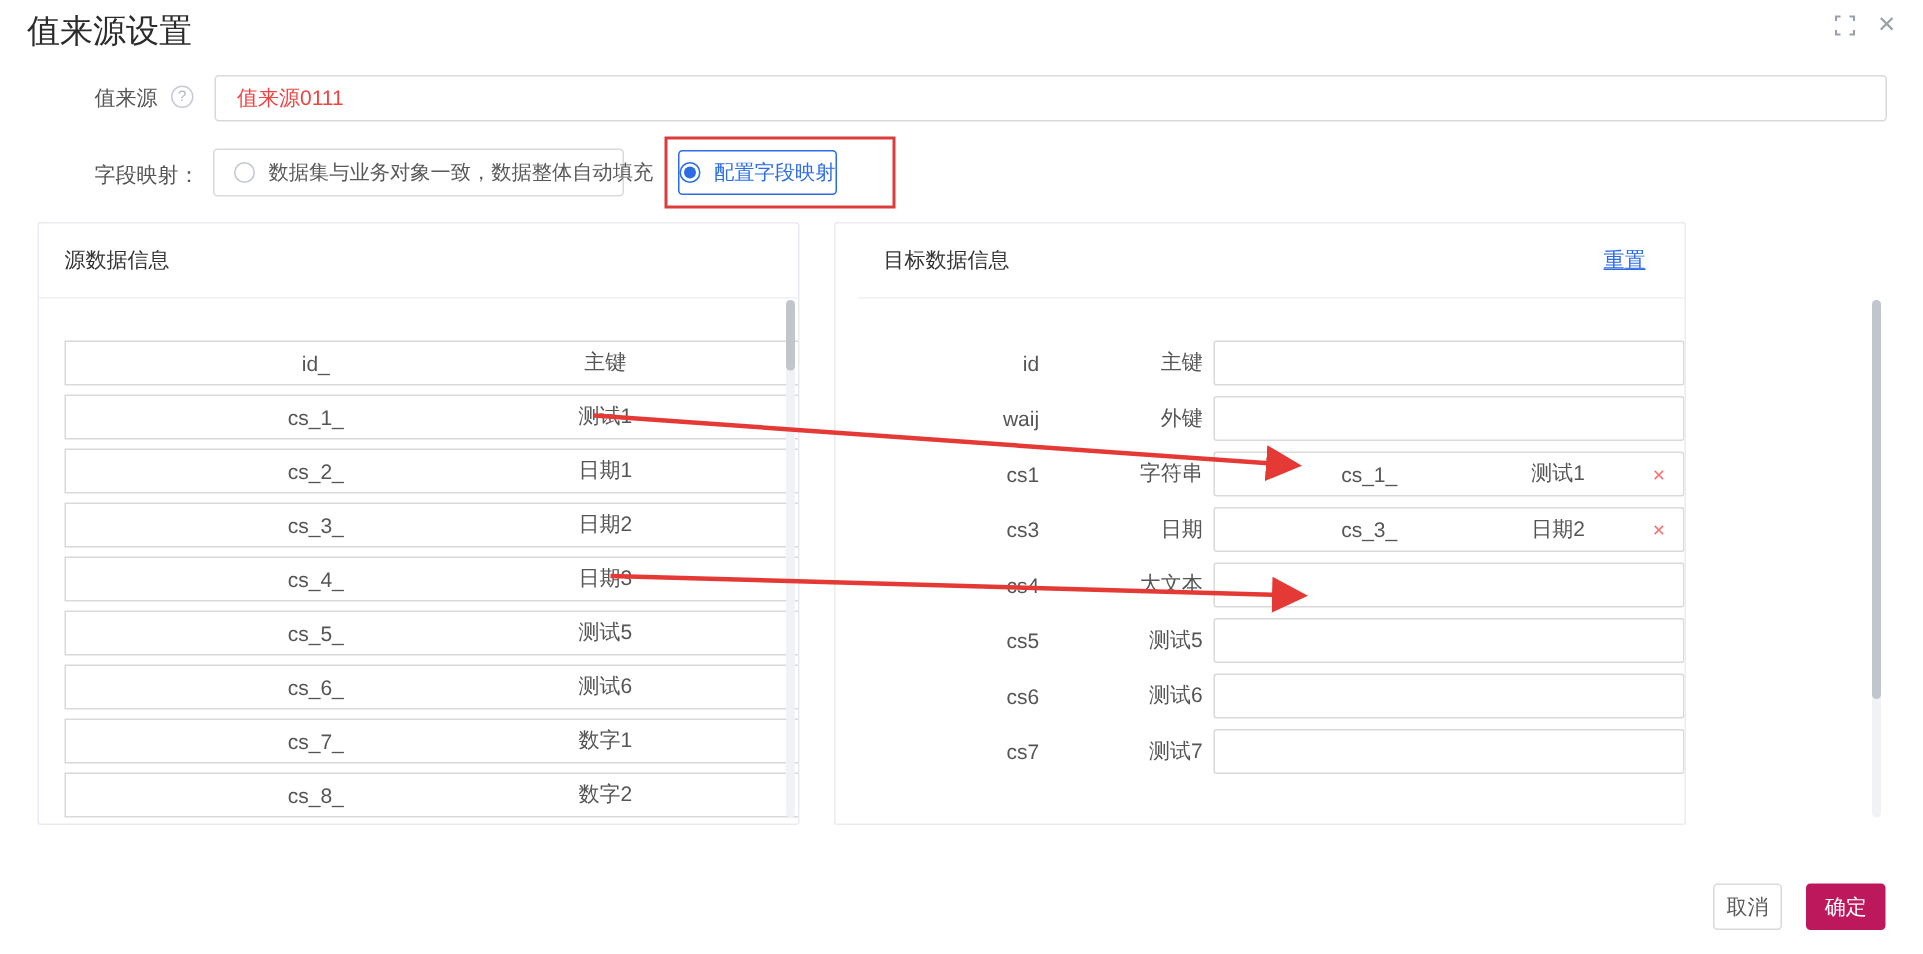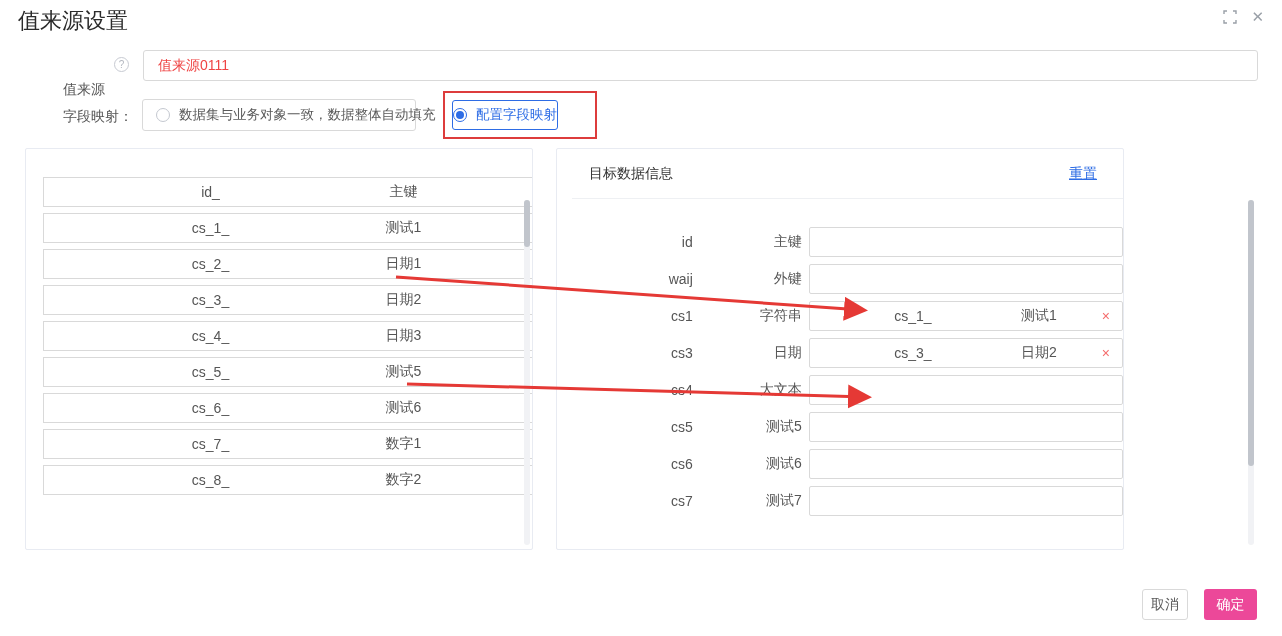--- a/index.html
+++ b/index.html
@@ -8,21 +8,21 @@
   .abs { position:absolute; }
 
   
   .dlg-title { left:18px; top:6px; font-size:22px; color:#2b2b2b; font-weight:500; }
   .win-icons { right:18px; top:9px; display:flex; gap:14px; align-items:center; }
   .fs-icon svg { display:block; }
   .close-icon { font-size:15px; color:#9aa0a8; line-height:15px; cursor:pointer; }
 
   
   .lbl { font-size:14px; color:#555; }
-  .src-label { left:63px; top:57px;margin-top:24px; }
+  .src-label { left:63px; top:57px; }
   .help-icon { left:114px; top:57px; width:15px; height:15px; border-radius:50%;
     border:1px solid #c7cad2; color:#b4b8c0; font-size:10px; line-height:13px;
     text-align:center; }
   .src-input { left:143px; top:50px; width:1115px; height:31px;
     border:1px solid #d9d9d9; border-radius:3px; padding:0 14px; font-size:14px;
     color:#ef4444; outline:none; background:#fff; font-family:inherit; }
   .map-label { left:63px; top:108px; }
   .opt-box { display:flex; align-items:center; gap:9px; border-radius:3px;
     background:#fff; cursor:pointer; }
   .opt1 { left:142px; top:99px; width:274px; height:32px; border:1px solid #d9d9d9;
@@ -77,21 +77,21 @@
   .sb-l { left:524px; top:200px; height:345px; }
   .sb-l .sb-thumb { top:0; height:47px; }
   .sb-r { left:1248px; top:200px; height:345px; }
   .sb-r .sb-thumb { top:0; height:266px; }
 
   
   .btn { top:589px; height:31px; border-radius:3px; font-size:14px;
     display:flex; align-items:center; justify-content:center; cursor:pointer; }
   .btn-cancel { left:1142px; width:46px; border:1px solid #d9d9d9; color:#595959;
     background:#fff; }
-  .btn-ok { left:1204px; width:53px; background:#ec4899; color:#fff; border:none; }
+  .btn-ok { left:1204px; width:53px; background:#be185d; color:#fff; border:none; }
 
   
   .overlay { left:0; top:0; width:1282px; height:636px; pointer-events:none; }
 </style>
 </head>
 <body>
 
 <div class="abs dlg-title">值来源设置</div>
 <div class="abs win-icons">
   <span class="fs-icon">
@@ -114,20 +114,23 @@
   <span class="radio"></span>
   <span class="opt-text">数据集与业务对象一致，数据整体自动填充</span>
 </div>
 <div class="abs opt-box opt2">
   <span class="radio on"></span>
   <span class="opt-text">配置字段映射</span>
 </div>
 <div class="abs red-rect"></div>
 
 <div class="abs panel panel-l">
+  <div class="panel-hd">
+    <span class="ttl">源数据信息</span>
+  </div>
   <div class="panel-bd">
     <div class="srow">
       <span>id_</span>
       <span>主键</span>
     </div>
     <div class="srow">
       <span>cs_1_</span>
       <span>测试1</span>
     </div>
     <div class="srow">

